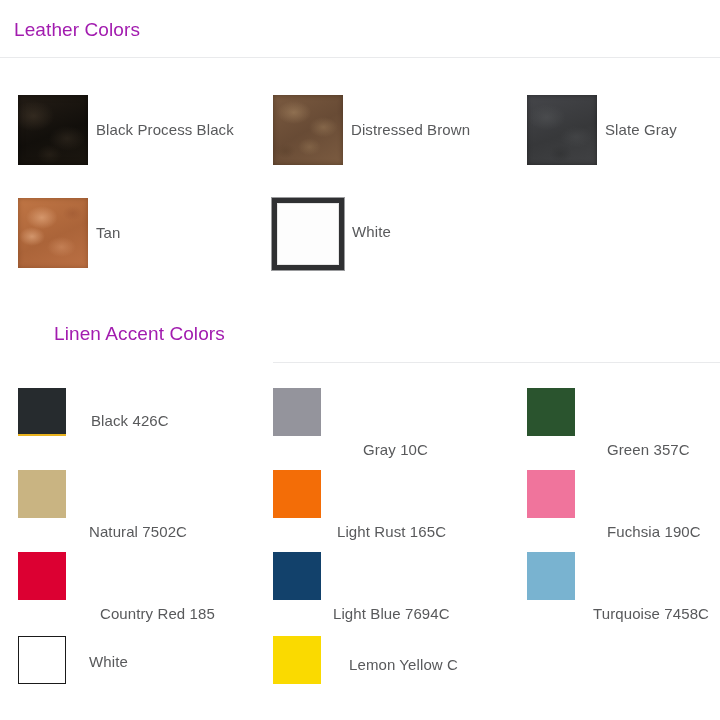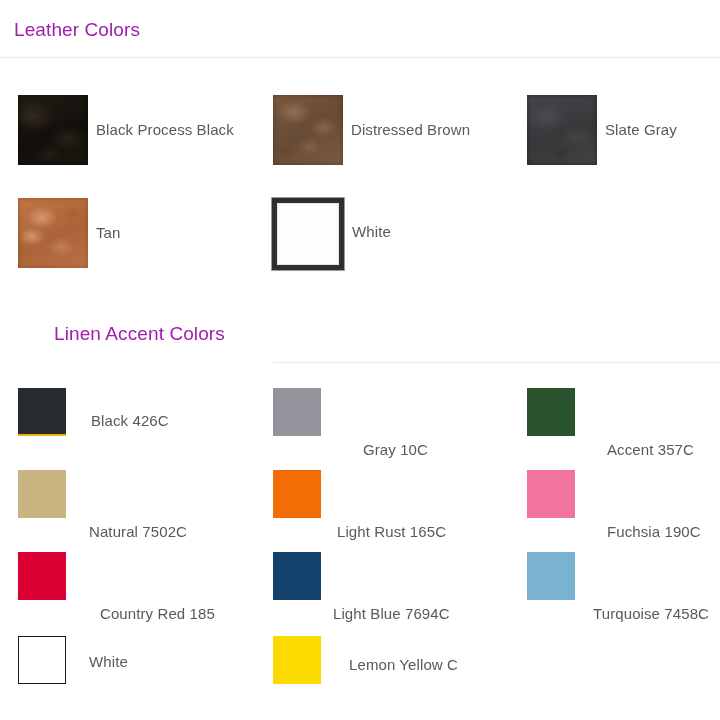--- a/index.html
+++ b/index.html
@@ -174,21 +174,21 @@
   <div class="swatch-label" style="left:73px; top:24px;">Black 426C</div>
 </div>
 
 <div class="swatch-item linen" style="left:273px; top:388px;">
   <div class="swatch" style="background:#94949c;"></div>
   <div class="swatch-label" style="left:90px; top:53px;">Gray 10C</div>
 </div>
 
 <div class="swatch-item linen" style="left:527px; top:388px;">
   <div class="swatch" style="background:#2a542e;"></div>
-  <div class="swatch-label" style="left:80px; top:53px;">Accent 357C</div>
+  <div class="swatch-label" style="left:80px; top:53px;">Green 357C</div>
 </div>
 
 <div class="swatch-item linen" style="left:18px; top:470px;">
   <div class="swatch" style="background:#c9b482;"></div>
   <div class="swatch-label" style="left:71px; top:53px;">Natural 7502C</div>
 </div>
 
 <div class="swatch-item linen" style="left:273px; top:470px;">
   <div class="swatch" style="background:#f36d07;"></div>
   <div class="swatch-label" style="left:64px; top:53px;">Light Rust 165C</div>

